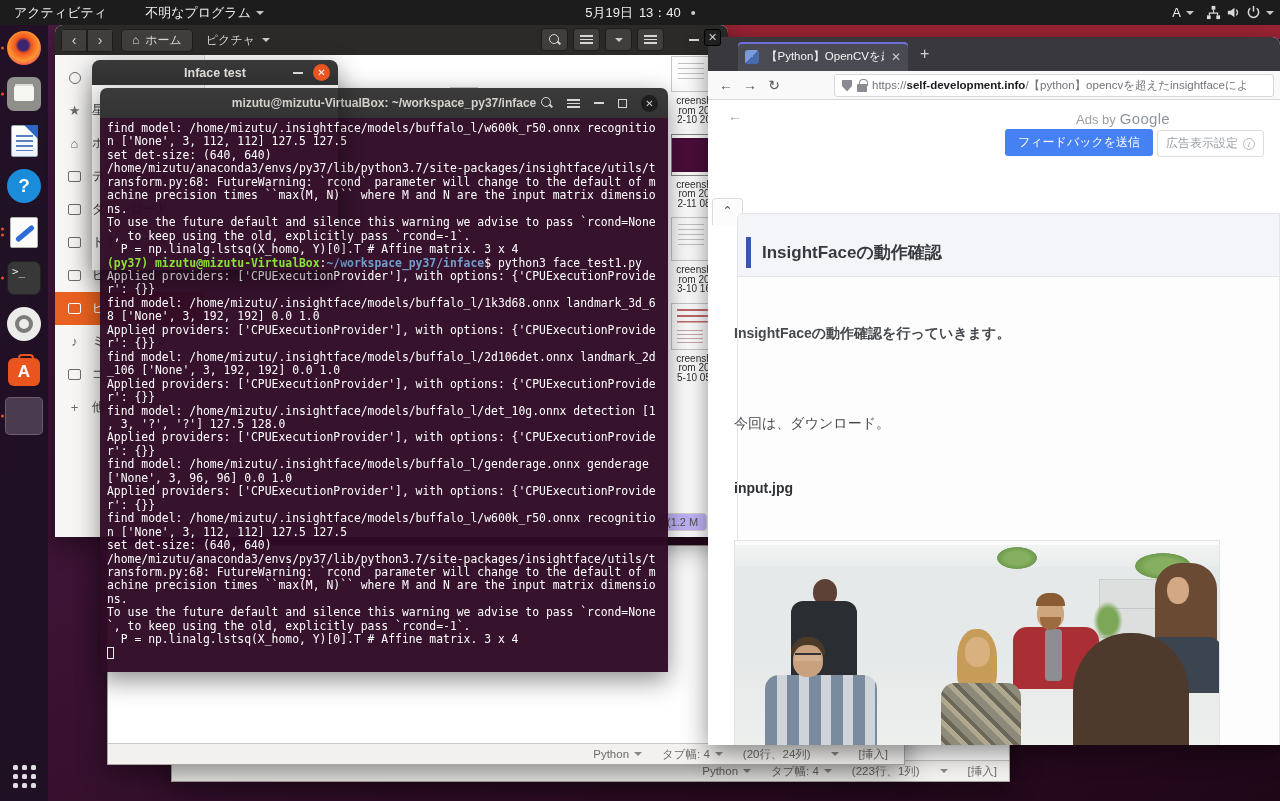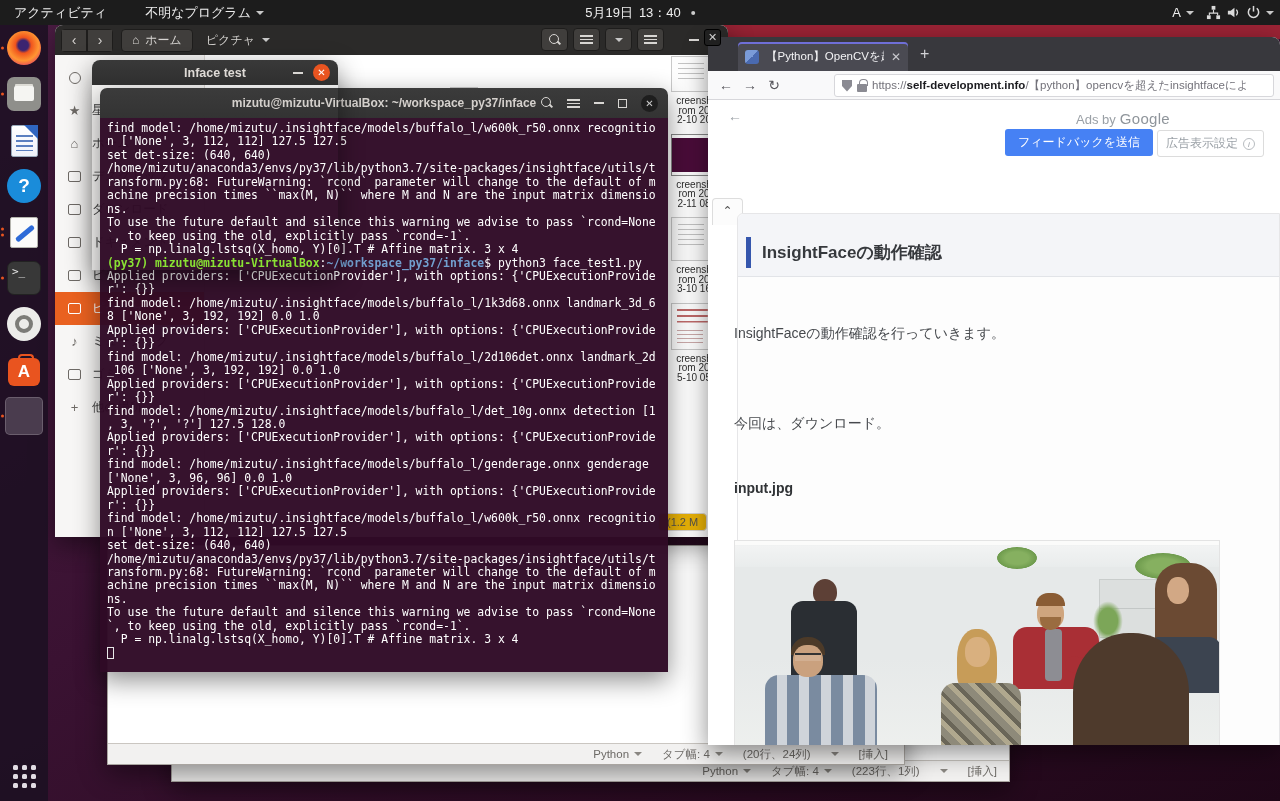--- a/index.html
+++ b/index.html
@@ -94,21 +94,21 @@
     background-image:repeating-linear-gradient(#c9c9c9 0 1px,transparent 1px 5px); background-size:70% 60%; background-position:4px 5px; background-repeat:no-repeat; }
   #fm-files { position:absolute; left:458px; top:1px; width:62px; }
   .file-item { display:flex; flex-direction:column; align-items:center; margin-bottom:9px; }
   .fi-thumb { width:46px; border:1px solid #c9c9c9; background:#fff; }
   .fi-thumb.maroon { background:linear-gradient(#fff 0 8%,#4b0d3a 8% 92%,#fff 92%); border-color:#888; }
   .fi-thumb.page { background:#fdfdfd; background-image:repeating-linear-gradient(#c4c4c4 0 1px,transparent 1px 5px);
     background-size:60% 55%; background-position:6px 6px; background-repeat:no-repeat; }
   .fi-thumb.redtext { background:#fff; background-image:repeating-linear-gradient(#c06a6a 0 2px,transparent 2px 6px),repeating-linear-gradient(#caa 0 1px,transparent 1px 4px);
     background-size:70% 30%,60% 30%; background-position:5px 5px,5px 26px; background-repeat:no-repeat,no-repeat; }
   .fi-label { margin-top:4px; font-size:10px; line-height:9.5px; color:#2e2e2e; text-align:center; } 
-  .fm-status-pill { position:absolute; left:453px; top:458px; background:#eab308; border:1px solid #d8d4d0; border-radius:4px;
+  .fm-status-pill { position:absolute; left:453px; top:458px; background:#c4b5fd; border:1px solid #d8d4d0; border-radius:4px;
     font-size:11px; color:#55524e; padding:2px 8px; white-space:nowrap; }
 
   
   #terminal { z-index:6; left:100px; top:88px; width:568px; height:584px; border-radius:7px 7px 0 0; }
   #term-titlebar { position:absolute; left:0; top:0; width:100%; height:30px; background:linear-gradient(#3b3b3b,#333);
     border-radius:7px 7px 0 0; display:flex; align-items:center; justify-content:center; color:#d4d0cc; font-size:12px; font-weight:bold; }
   #term-title { white-space:nowrap; }
   #term-btns { position:absolute; right:10px; top:4px; display:flex; gap:14px; align-items:center; height:22px; }
   .term-close { width:17px; height:17px; border-radius:50%; background:#1e1e1e; color:#ccc; font-size:10px; line-height:17px; text-align:center; }
   #term-body { position:absolute; left:0; top:30px; width:100%; height:554px; background:rgba(48,10,38,.97);
@@ -170,21 +170,21 @@
   #btn-adsettings { position:absolute; right:16px; top:30px; background:#fff; border:1px solid #dcdcdc; color:#9aa0a6; font-size:12px;
     padding:4px 8px; border-radius:3px; display:flex; align-items:center; gap:5px; }
   .info-circle { width:12px; height:12px; border:1px solid #b8bcc0; border-radius:50%; font-size:8px; line-height:11px; text-align:center; font-style:italic; }
   #collapse-tab { position:absolute; left:4px; top:98px; width:31px; height:27px; background:#fcfcfc; border:1px solid #ddd; border-bottom:none;
     border-radius:4px 4px 0 0; text-align:center; color:#555; font-size:12px; line-height:25px; }
   #article-panel { position:absolute; left:29px; top:99px; width:543px; height:546px; background:#fdfdfd; border:1px solid #e6e6e8; border-radius:6px 0 0 0;margin-top:14px; }
   #heading-band { position:absolute; left:0; top:0; width:100%; height:63px; background:#f4f5f8; border-bottom:1px solid #e2e4e8; border-radius:6px 0 0 0; }
   #heading-bar { position:absolute; left:8px; top:23px; width:5px; height:31px; }
   #article-heading { position:absolute; left:24px; top:27px; font-size:17px; font-weight:bold; color:#36393d; }
   .para { position:absolute; left:-4px; font-size:14px; color:#46494d; line-height:23px; }
-  #p12 { top:108px; }
+  #p12 { top:108px;font-weight:bold; }
   #p3 { top:198px; }
   #img-name { position:absolute; left:-4px; top:266px; font-size:14px; font-weight:bold; color:#303336; }
   #photo { position:absolute; left:-4px; top:326px; width:486px; height:215px; border:1px solid #e3e3e3; overflow:hidden;
     background:linear-gradient(#e6e9e9 0 55%,#eef0ee 100%); }
   .ph { position:absolute; }
   #photo .blur { filter:blur(.7px); }
   .glass { top:0; bottom:40px; width:3px; background:rgba(170,176,180,.55); }
   .gl1 { left:128px; } .gl2 { left:196px; } .gl3 { left:262px; } .gl4 { left:88px; background:rgba(190,195,198,.4); }
   .ceiling { left:0; top:0; width:100%; height:26px; background:linear-gradient(#f4f5f5,#e9ecec); }
   .plant { background:radial-gradient(#86b060 0 40%,#6d9a4c 70%,transparent 72%); border-radius:50%; }

